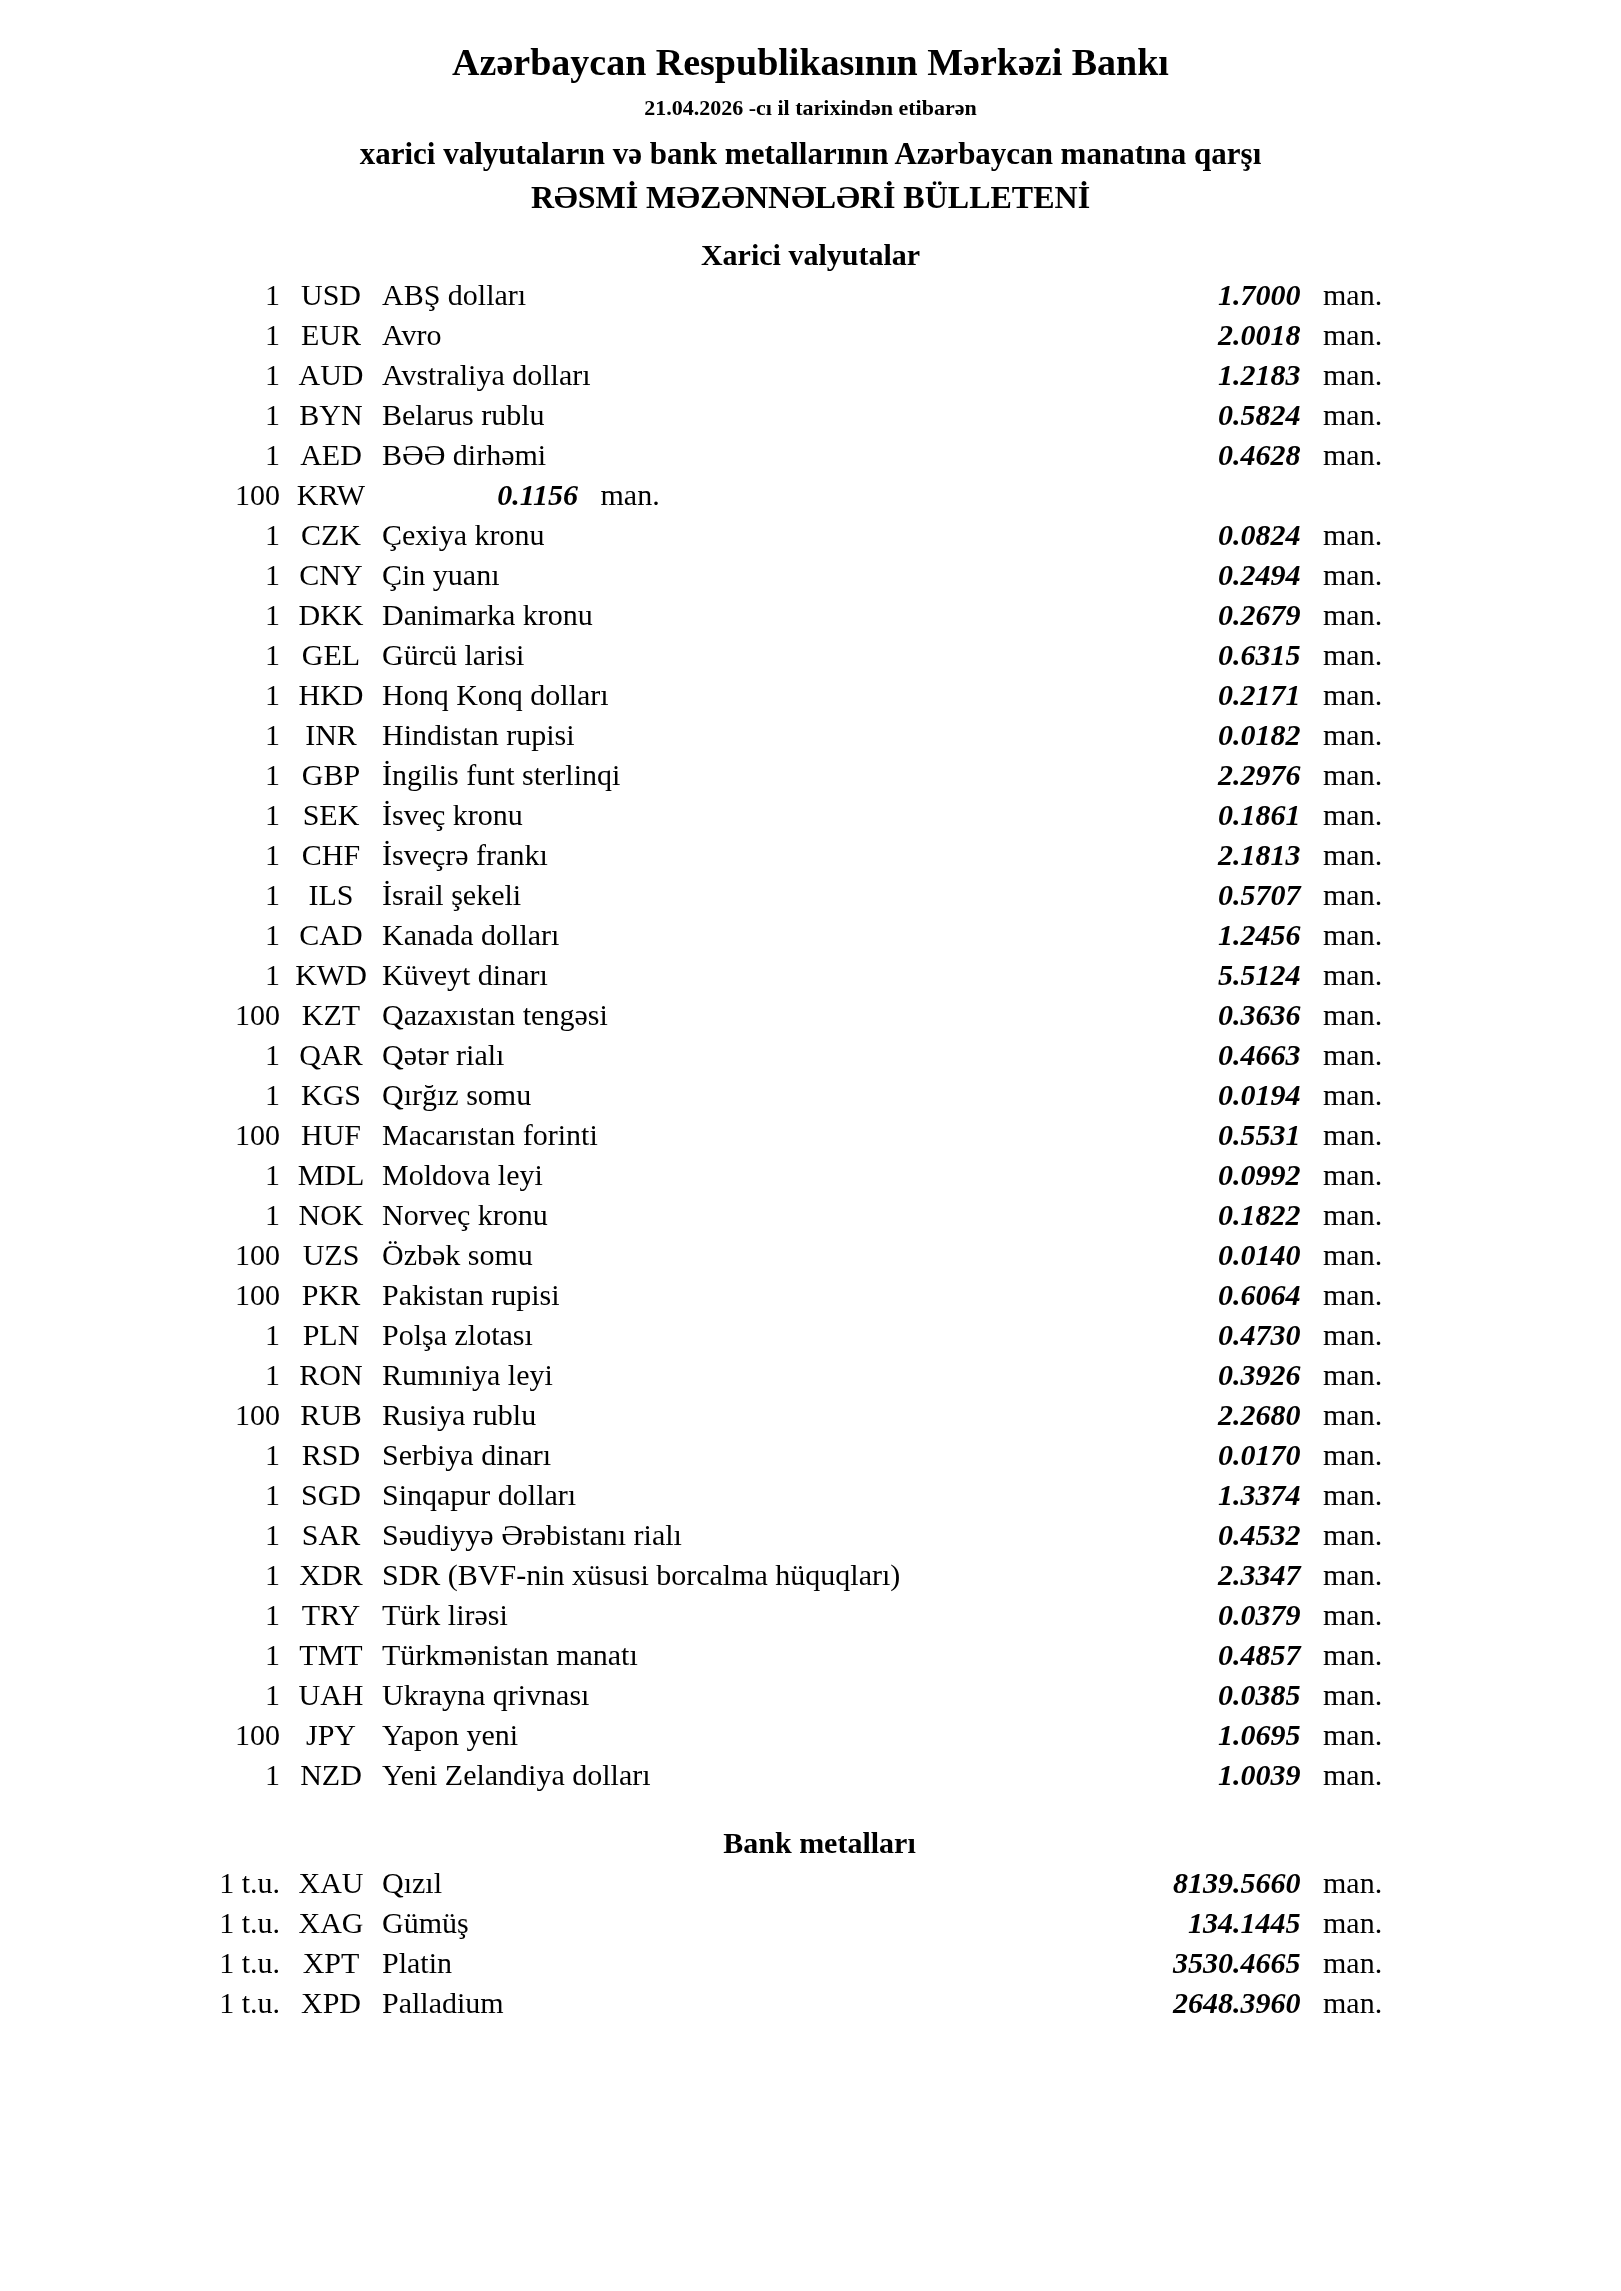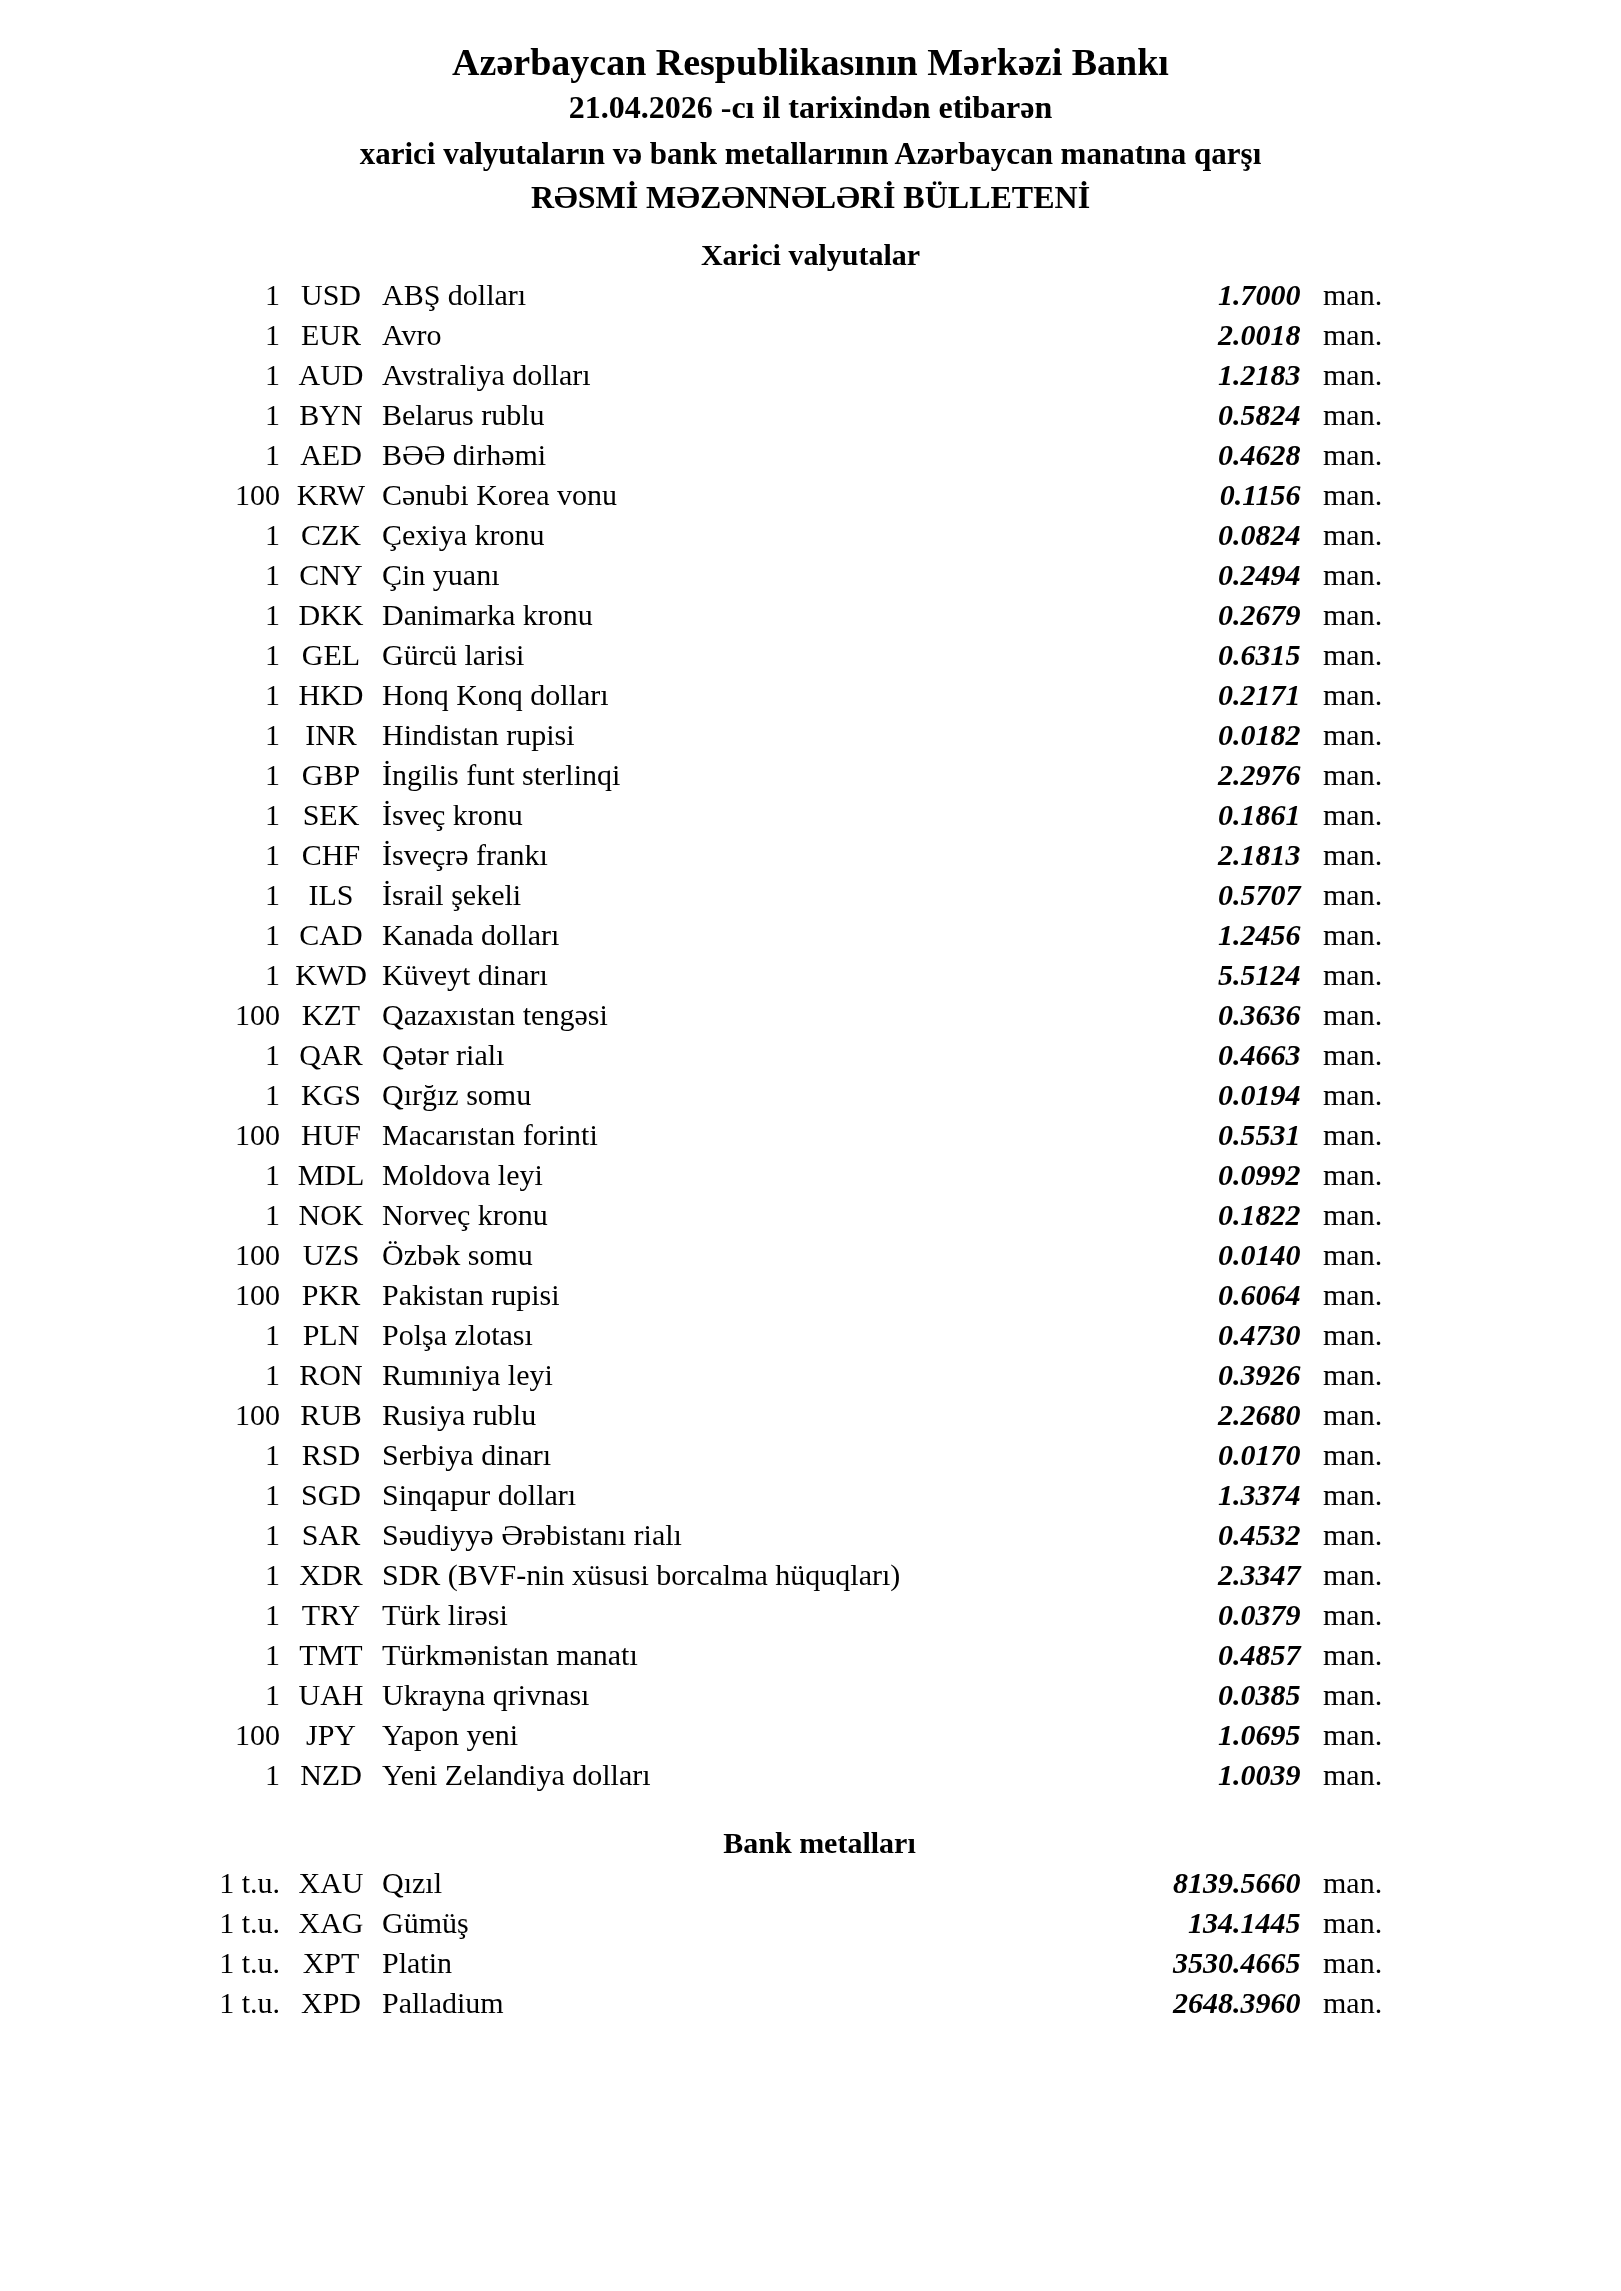--- a/index.html
+++ b/index.html
@@ -26,21 +26,21 @@
     height: 45px;
     line-height: 45px;
     text-align: center;
     font-size: 38px;
     font-weight: bold;
   }
   .date-line {
     height: 45px;
     line-height: 45px;
     text-align: center;
-    font-size: 32px;
+    font-size: 22px;
     font-weight: bold;
   }
   .subtitle-1 {
     height: 47px;
     line-height: 47px;
     text-align: center;
     font-size: 31px;
     font-weight: bold;
   }
   .subtitle-2 {
@@ -132,21 +132,20 @@
       <div class="row">
         <span class="col-qty">1</span>
         <span class="col-code">AED</span>
         <span class="col-name">BƏƏ dirhəmi</span>
         <span class="col-rate">0.4628</span>
         <span class="col-man">man.</span>
       </div>
       <div class="row">
         <span class="col-qty">100</span>
         <span class="col-code">KRW</span>
-        <span class="col-name">Cənubi Korea vonu</span>
         <span class="col-rate">0.1156</span>
         <span class="col-man">man.</span>
       </div>
       <div class="row">
         <span class="col-qty">1</span>
         <span class="col-code">CZK</span>
         <span class="col-name">Çexiya kronu</span>
         <span class="col-rate">0.0824</span>
         <span class="col-man">man.</span>
       </div>

